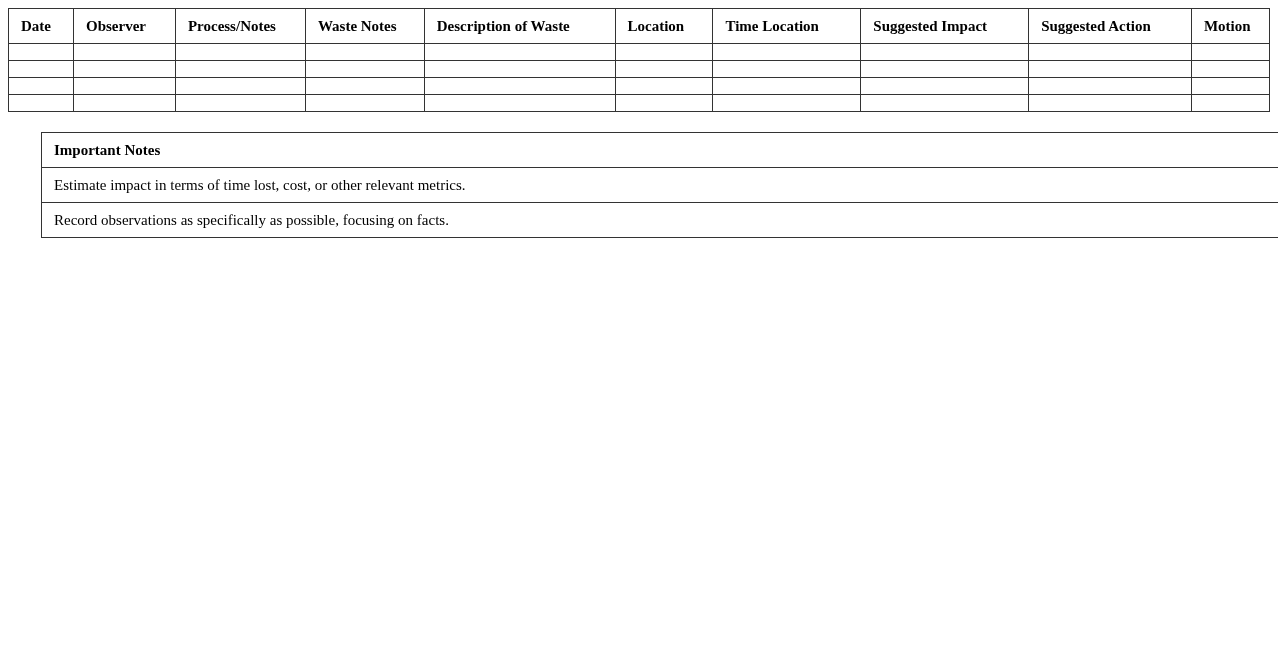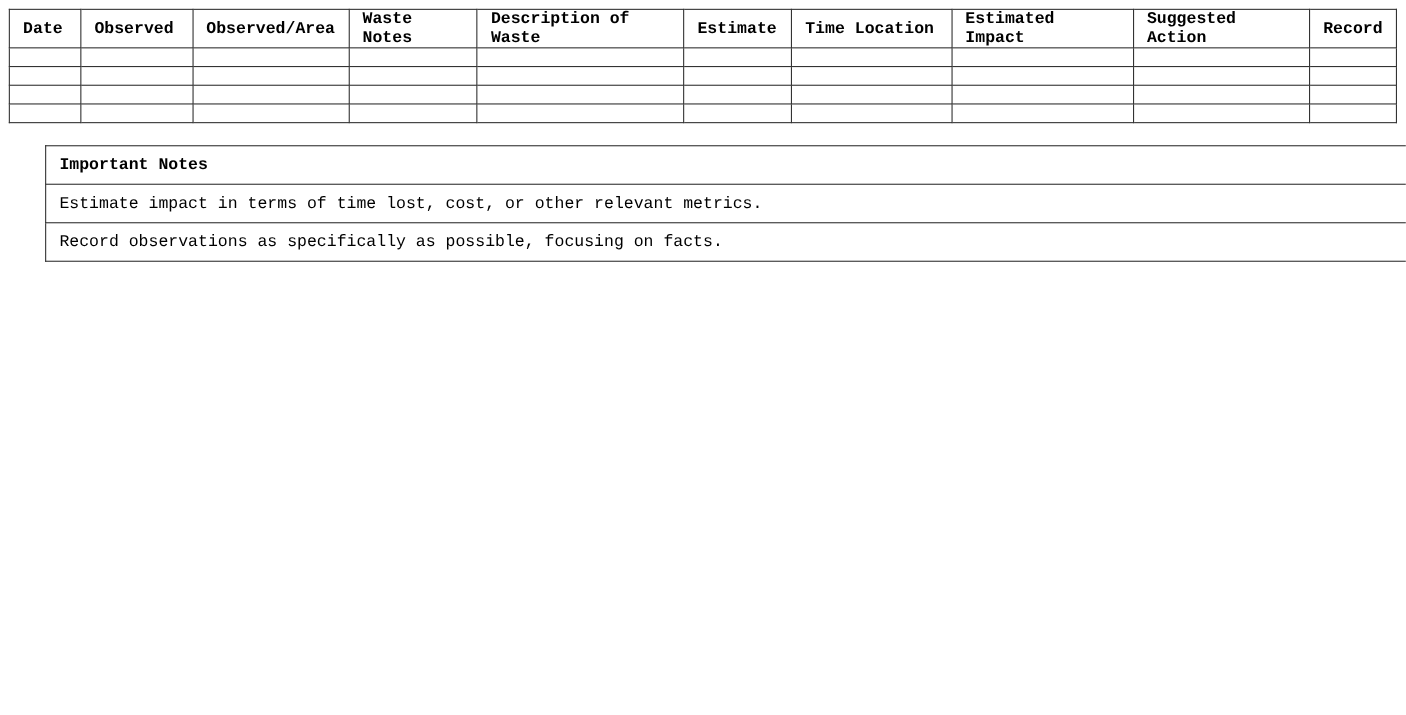--- a/index.html
+++ b/index.html
@@ -2,21 +2,21 @@
 <html><head>
 <meta charset="utf-8">
 <style>
   html, body { margin: 0; padding: 0; background: #ffffff; }
   body {
     width: 1278px; height: 650px; overflow: hidden;
     font-family: "Liberation Serif", serif;
     font-size: 15px;
     color: #000;
   }
-  .wrap { padding: 8px 8px 0 8px; font-family: Liberation Mono, monospace; }
+  .wrap { padding: 8px 8px 0 8px; }
   table { border-collapse: collapse; width: 1262px; }
   .log-table th, .log-table td {
     border: 1px solid #333;
     text-align: left;
     padding: 0 12px;
   }
   .log-table th {
     height: 34px;
     font-weight: bold;
     font-size: 15px;
@@ -44,29 +44,29 @@
         <col style="width: 191px;">
         <col style="width: 98px;">
         <col style="width: 148px;">
         <col style="width: 168px;">
         <col style="width: 163px;">
         <col style="width: 78px;">
       </colgroup>
     <thead>
       <tr>
         <th>Date</th>
-        <th>Observed</th>
-        <th>Observed/Area</th>
+        <th>Observer</th>
+        <th>Process/Notes</th>
         <th>Waste Notes</th>
         <th>Description of Waste</th>
-        <th>Estimate</th>
+        <th>Location</th>
         <th>Time Location</th>
-        <th>Estimated Impact</th>
+        <th>Suggested Impact</th>
         <th>Suggested Action</th>
-        <th>Record</th>
+        <th>Motion</th>
       </tr>
     </thead>
     <tbody id="log-body">
         <tr>
           <td></td>
           <td></td>
           <td></td>
           <td></td>
           <td></td>
           <td></td>

